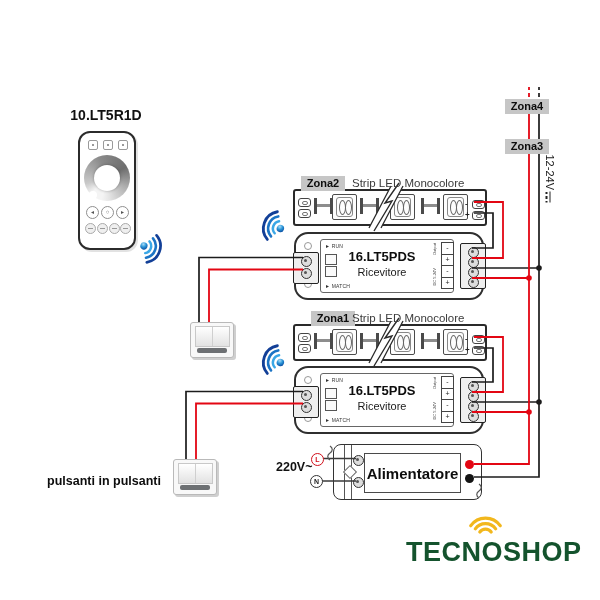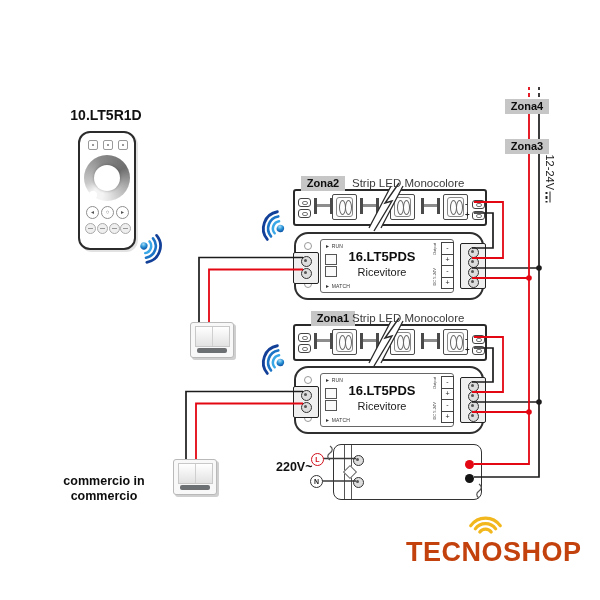--- a/index.html
+++ b/index.html
@@ -68,21 +68,21 @@
   .dot{position:absolute;width:9px;height:9px;border-radius:50%;}
   .lncirc{width:11px;height:11px;border-radius:50%;font-size:7px;font-weight:bold;text-align:center;line-height:11px;z-index:12;background:#fff;}
   .mains{left:276px;top:460px;font-size:12.5px;font-weight:bold;z-index:12;}
   
   .note{left:38px;top:459px;width:132px;text-align:center;font-size:12.5px;font-weight:bold;line-height:1.18;color:#0d0d0d;}
   .dcv{left:516px;top:181px;width:66px;height:13px;transform:rotate(90deg);font-size:11px;color:#1a1a1a;
        white-space:nowrap;z-index:12;}
   .dcsym{display:inline-block;width:11px;vertical-align:middle;margin-left:2px;}
   .dc-solid{display:block;width:11px;height:1.8px;background:#222;margin-bottom:1.5px;}
   .dc-dash{display:block;width:11px;height:1.8px;background:repeating-linear-gradient(90deg,#222 0 2.5px,transparent 2.5px 4.5px);}
-  .logo{left:406px;top:537px;font-size:27px;font-weight:bold;letter-spacing:.5px;color:#c2410c;z-index:3;}
+  .logo{left:406px;top:537px;font-size:27px;font-weight:bold;letter-spacing:.5px;color:#14532d;z-index:3;}
   #wiring{position:absolute;left:0;top:0;z-index:10;pointer-events:none;}
   .z2{z-index:2;}
 </style>
 </head>
 <body>
 
 <div id="canvas">
 
   <div class="abs remote-title z2">10.LT5R1D</div>
   <div class="abs remote z2">
@@ -144,21 +144,21 @@
   <div class="abs switch z2" style="left:190px;top:322px">
     <div class="rocker"></div>
     <div class="slot"></div>
   </div>
   <div class="abs switch z2" style="left:173px;top:459px">
     <div class="rocker"></div>
     <div class="slot"></div>
   </div>
   <div class="abs note z2">
     <br>
-    <span>commercio in commercio</span>
+    <span>pulsanti in pulsanti</span>
   </div>
 
   <div class="abs zona-tag" style="left:301px;top:176px">Zona2</div>
   <div class="abs strip-cap" style="left:352px;top:177px">Strip LED Monocolore</div>
   <div class="abs zona-tag" style="left:311px;top:311px">Zona1</div>
   <div class="abs strip-cap" style="left:352px;top:312px">Strip LED Monocolore</div>
   <div class="abs zona-tag" style="left:505px;top:99px">Zona4</div>
   <div class="abs zona-tag" style="left:505px;top:139px">Zona3</div>
   <div class="abs dcv">
     <span>12-24V</span><span class="dcsym"><span class="dc-solid"></span><span class="dc-dash"></span></span>
@@ -284,20 +284,21 @@
 
   <div class="abs mains">220V~</div>
   <div class="abs lncirc" style="left:311px;top:453px;border:1.6px solid #d10f1a;color:#d10f1a">L</div>
   <div class="abs lncirc" style="left:310px;top:475px;border:1.6px solid #333;color:#222">N</div>
   <div class="abs psu z2">
     <span class="vline" style="left:10px"></span>
     <span class="vline" style="left:17px"></span>
     <span class="diamond"></span>
     <span class="screw" style="left:19px;top:9.5px"></span>
     <span class="screw" style="left:19px;top:31.5px"></span>
+    <div class="psu-label">Alimentatore</div>
     <span class="dot" style="left:131px;top:15px;background:#e30613"></span>
     <span class="dot" style="left:131px;top:28.5px;background:#141414"></span>
   </div>
 
   <div class="abs logo">TECNOSHOP</div>
   <svg class="abs" style="left:469px;top:508px;width:33px;height:30px;z-index:3" viewBox="0 0 32 30">
     <g fill="none" stroke="#f2b71c" stroke-width="3.2" stroke-linecap="round">
       <path d="M10.3 24 A7 7 0 0 1 21.7 24"></path>
       <path d="M5.8 20.8 A12.5 12.5 0 0 1 26.2 20.8"></path>
       <path d="M1.3 17.7 A18 18 0 0 1 30.7 17.7"></path>

